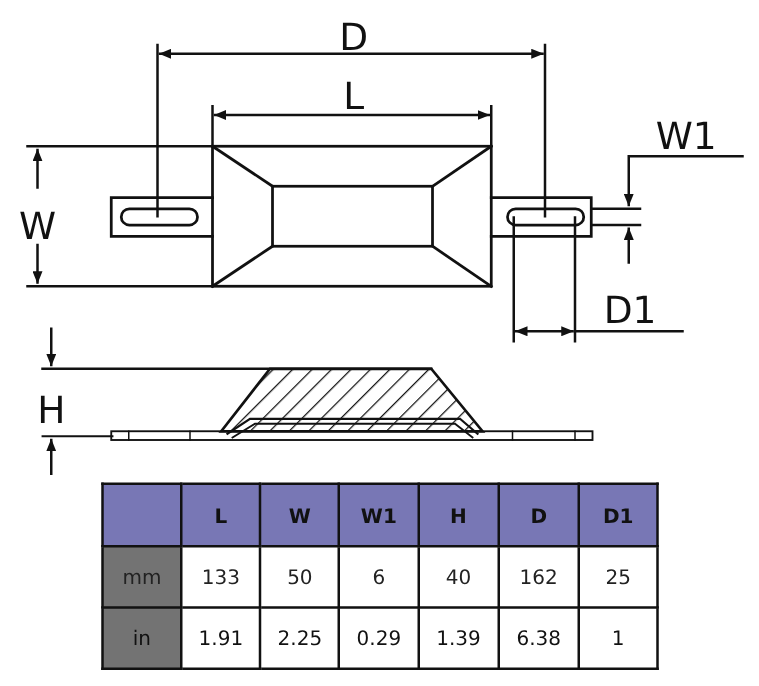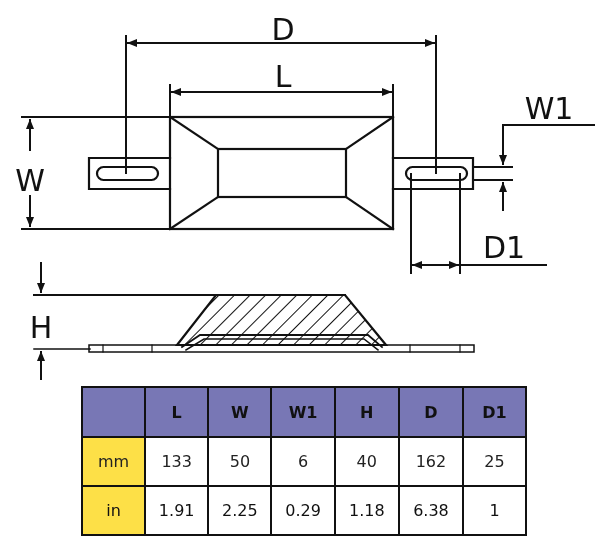--- a/index.html
+++ b/index.html
@@ -9,21 +9,21 @@
   table.spec {
     position:absolute; left:81px; top:386px;
     border-collapse:collapse; width:446px;
     font-family:"DejaVu Sans", sans-serif;
   }
   table.spec td, table.spec th {
     border:2px solid #111; text-align:center; padding:0; height:47px;
   }
   table.spec th { background:#7877b5; font-weight:bold; font-size:16px; color:#111; height:48px; }
   table.spec td { font-size:16px; color:#222; }
-  table.spec td.unit { background:#fde047; }
+  table.spec td.unit { background:#737373; }
   table.spec tr.row-in td { font-weight:normal; color:#111; }
   table.spec tr.row-mm td { font-weight:normal; }
   .c0 { width:62px; } .c1 { width:62px; } .c2 { width:62px; } .c3 { width:62px; }
   .c4 { width:63px; } .c5 { width:63px; } .c6 { width:62px; }
 </style>
 </head>
 <body>
 
 <svg id="drawing" viewBox="0 0 607 380" xmlns="http://www.w3.org/2000/svg">
   <defs>
@@ -136,18 +136,18 @@
       <td>6</td>
       <td>40</td>
       <td>162</td>
       <td>25</td>
     </tr>
     <tr class="row-in">
       <td class="unit">in</td>
       <td>1.91</td>
       <td>2.25</td>
       <td>0.29</td>
-      <td>1.18</td>
+      <td>1.39</td>
       <td>6.38</td>
       <td>1</td>
     </tr>
   </tbody>
 </table>
 
 </body></html>

